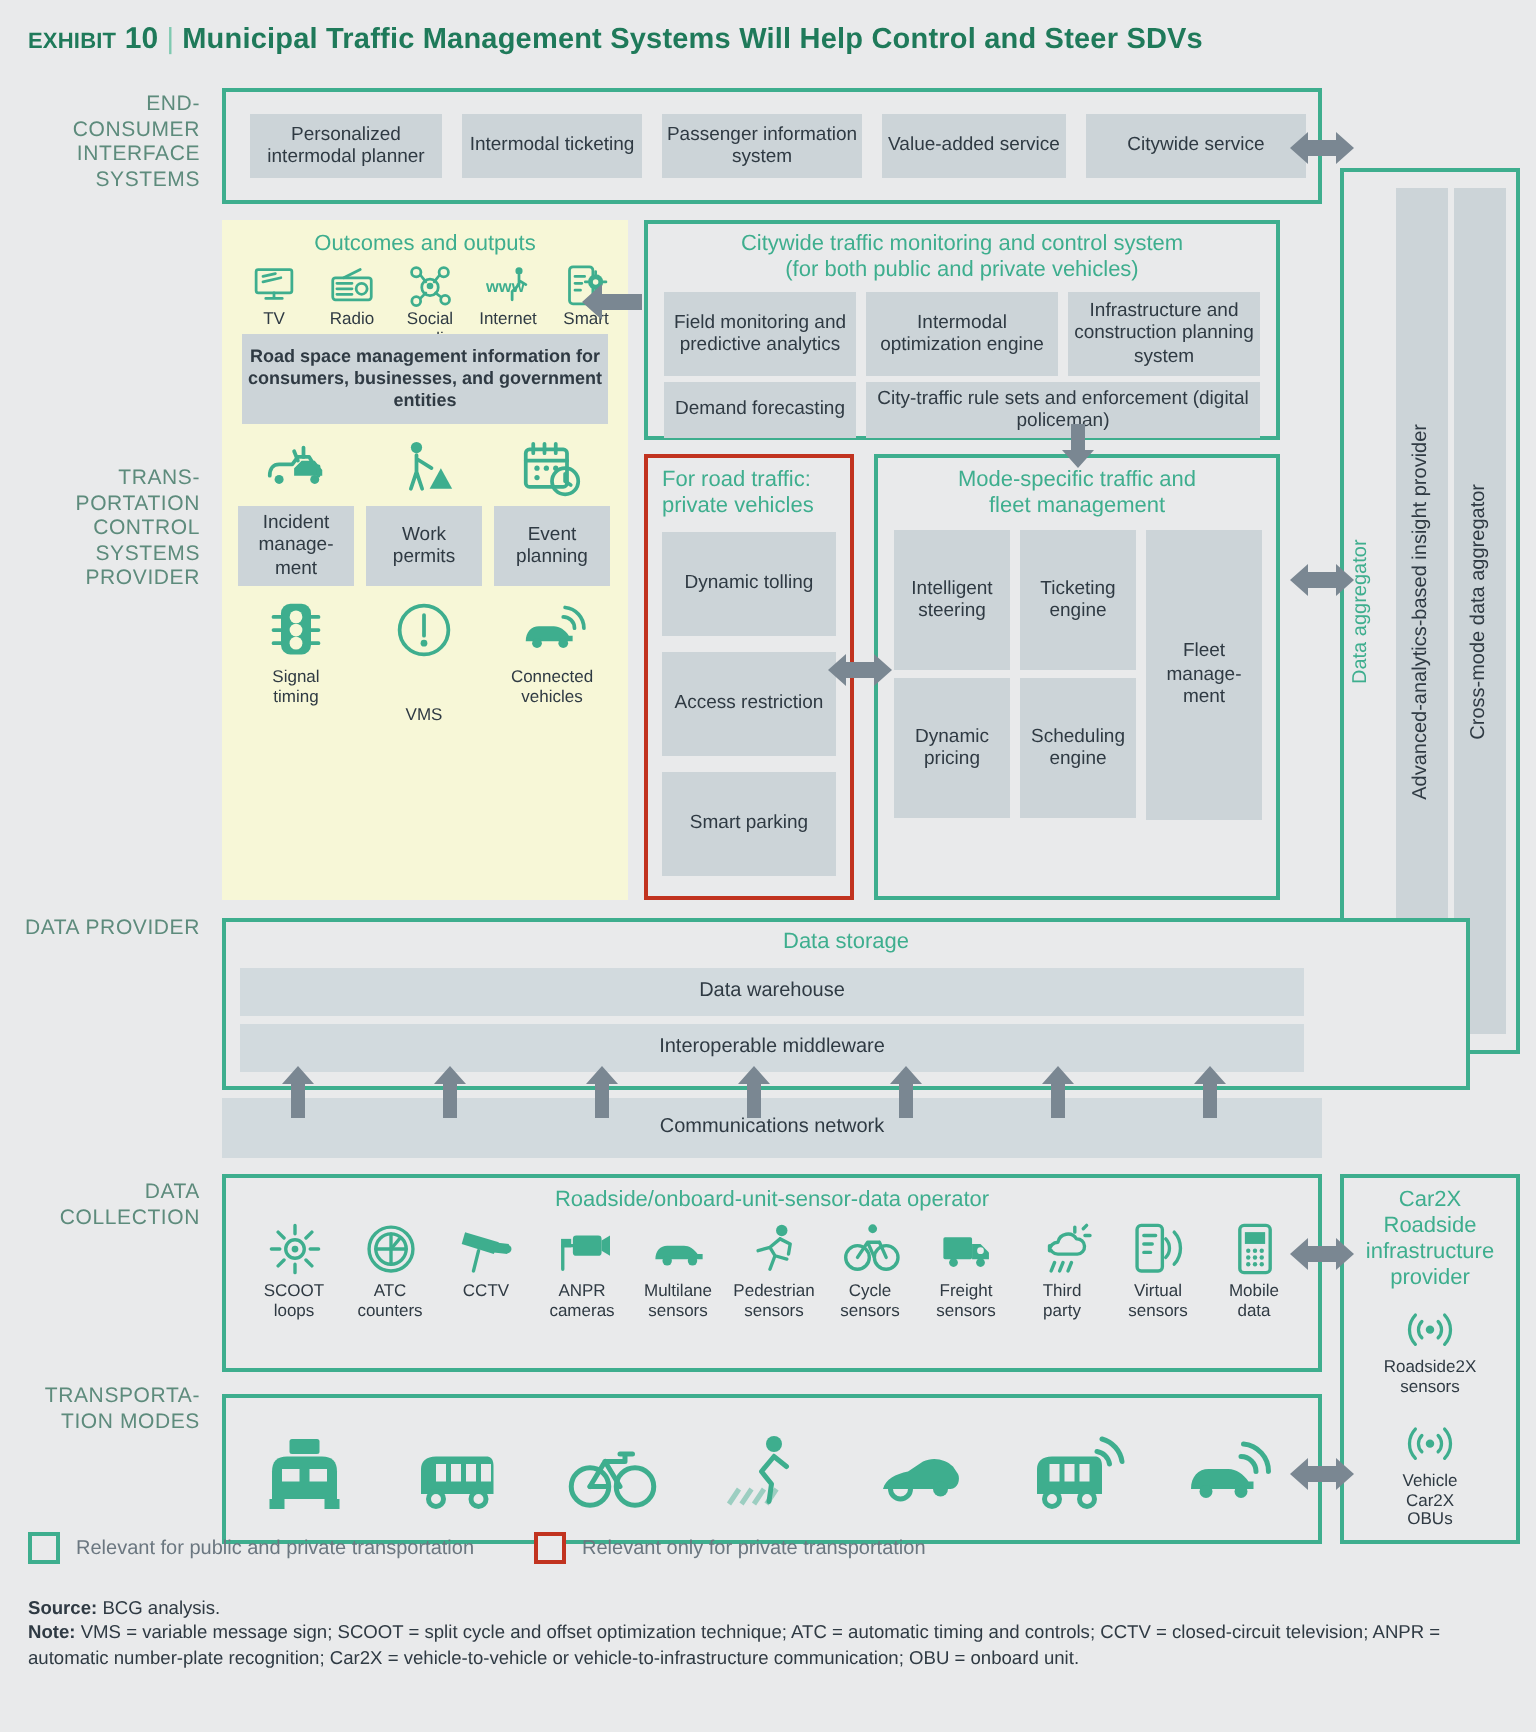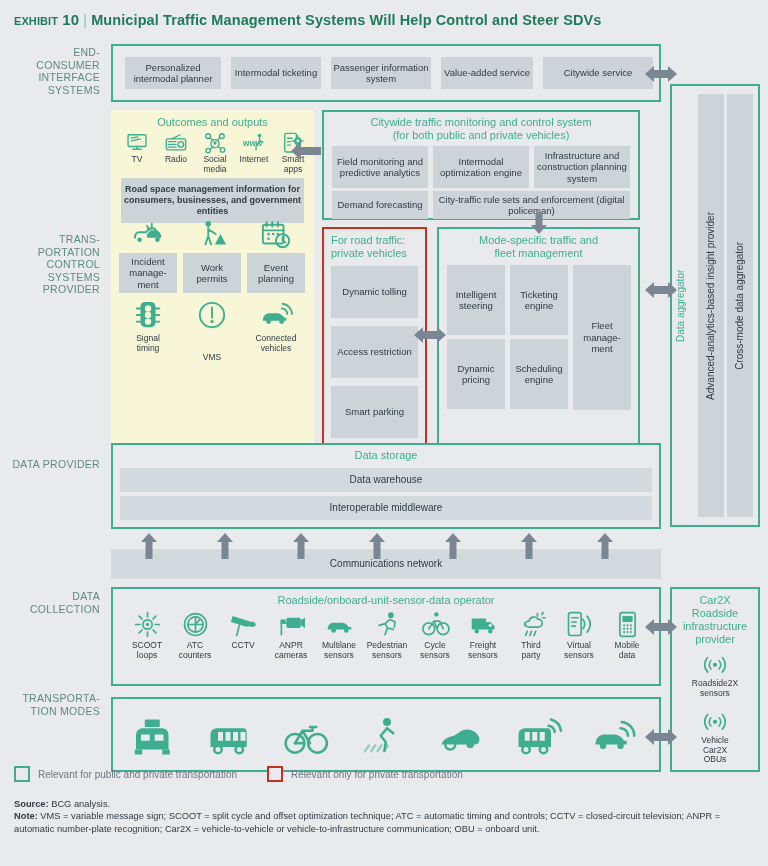--- a/index.html
+++ b/index.html
@@ -192,21 +192,21 @@
           <svg width="22" height="22" viewBox="0 0 32 32">
             <rect x="4" y="2" width="17" height="27" rx="2.5" stroke="#3eae8e" fill="none" stroke-width="2" stroke-linecap="round" stroke-linejoin="round"></rect>
             <path d="M8 9h7M8 14h5M8 19h4" stroke="#3eae8e" fill="none" stroke-width="2" stroke-linecap="round" stroke-linejoin="round"></path>
             <circle cx="23" cy="13" r="5.5" fill="#3eae8e"></circle>
             <circle cx="23" cy="13" r="2" fill="#f7f7d7"></circle>
             <path d="M23 5.5v2M23 18.5v2M15.5 13h2M28.5 13h2" stroke="#3eae8e" fill="none" stroke-width="2" stroke-linecap="round" stroke-linejoin="round"></path>
           </svg>
         </div>
         <div class="iconlbl" style="left: 163px; top: 45px; width: 38px;">Smart<br>apps</div>
       </div>
-    <div class="chip" style="left:10px; top:57px; width:183px; height:45px; font-weight:bold; font-size:9px; line-height:11px;margin-top:11px;">Road space management information for consumers, businesses, and government entities</div>
+    <div class="chip" style="left:10px; top:57px; width:183px; height:45px; font-weight:bold; font-size:9px; line-height:11px;">Road space management information for consumers, businesses, and government entities</div>
     <div id="outcomes-mgmt">
         <div class="icn" style="left: 22px; top: 110px;">
           <svg width="30" height="30" viewBox="0 0 32 32">
             <path d="M2 19h13v-4l4-4h7l4 5v3h-6" fill="#3eae8e"></path>
             <path d="M2 19c0-4 2-6 5-6h7l3-4h6l3 5h2v5" stroke="#3eae8e" fill="none" stroke-width="2" stroke-linecap="round" stroke-linejoin="round"></path>
             <circle cx="7" cy="21" r="2.4" fill="#3eae8e"></circle>
             <circle cx="26" cy="21" r="2.4" fill="#3eae8e"></circle>
             <path d="M15 6l2 5M20 4l0 5" stroke="#3eae8e" fill="none" stroke-width="2" stroke-linecap="round" stroke-linejoin="round"></path>
           </svg>
         </div>
@@ -306,21 +306,21 @@
     <div id="agg-cols">
         <div class="chip" style="left: 26px; top: 8px; width: 26px; height: 423px;">
           <div class="vlabel" style="position: static;">Advanced-analytics-based insight provider</div>
         </div>
         <div class="chip" style="left: 55px; top: 8px; width: 26px; height: 423px;">
           <div class="vlabel" style="position: static;">Cross-mode data aggregator</div>
         </div>
       </div>
   </div>
 
-  <div class="gbox" style="left:111px; top:406px; width:550px; height:86px;">
+  <div class="gbox" style="left:111px; top:422px; width:624px; height:86px;">
     <div class="hdr" style="top:4px;">Data storage</div>
     <div class="chip light" style="left:7px; top:23px; width:532px; height:24px; font-size:10px;">Data warehouse</div>
     <div class="chip light" style="left:7px; top:51px; width:532px; height:24px; font-size:10px;">Interoperable middleware</div>
   </div>
 
   <div class="chip light" style="left:111px; top:512px; width:550px; height:30px; font-size:10px;">Communications network</div>
   <div id="up-arrows">
       <div class="arrow" style="left: 140px; top: 496px;">
         <svg width="18" height="26" viewBox="0 0 18 26">
           <path d="M9 0l8 9h-4.5v17h-7V9H1z" fill="#7a8792"></path>

